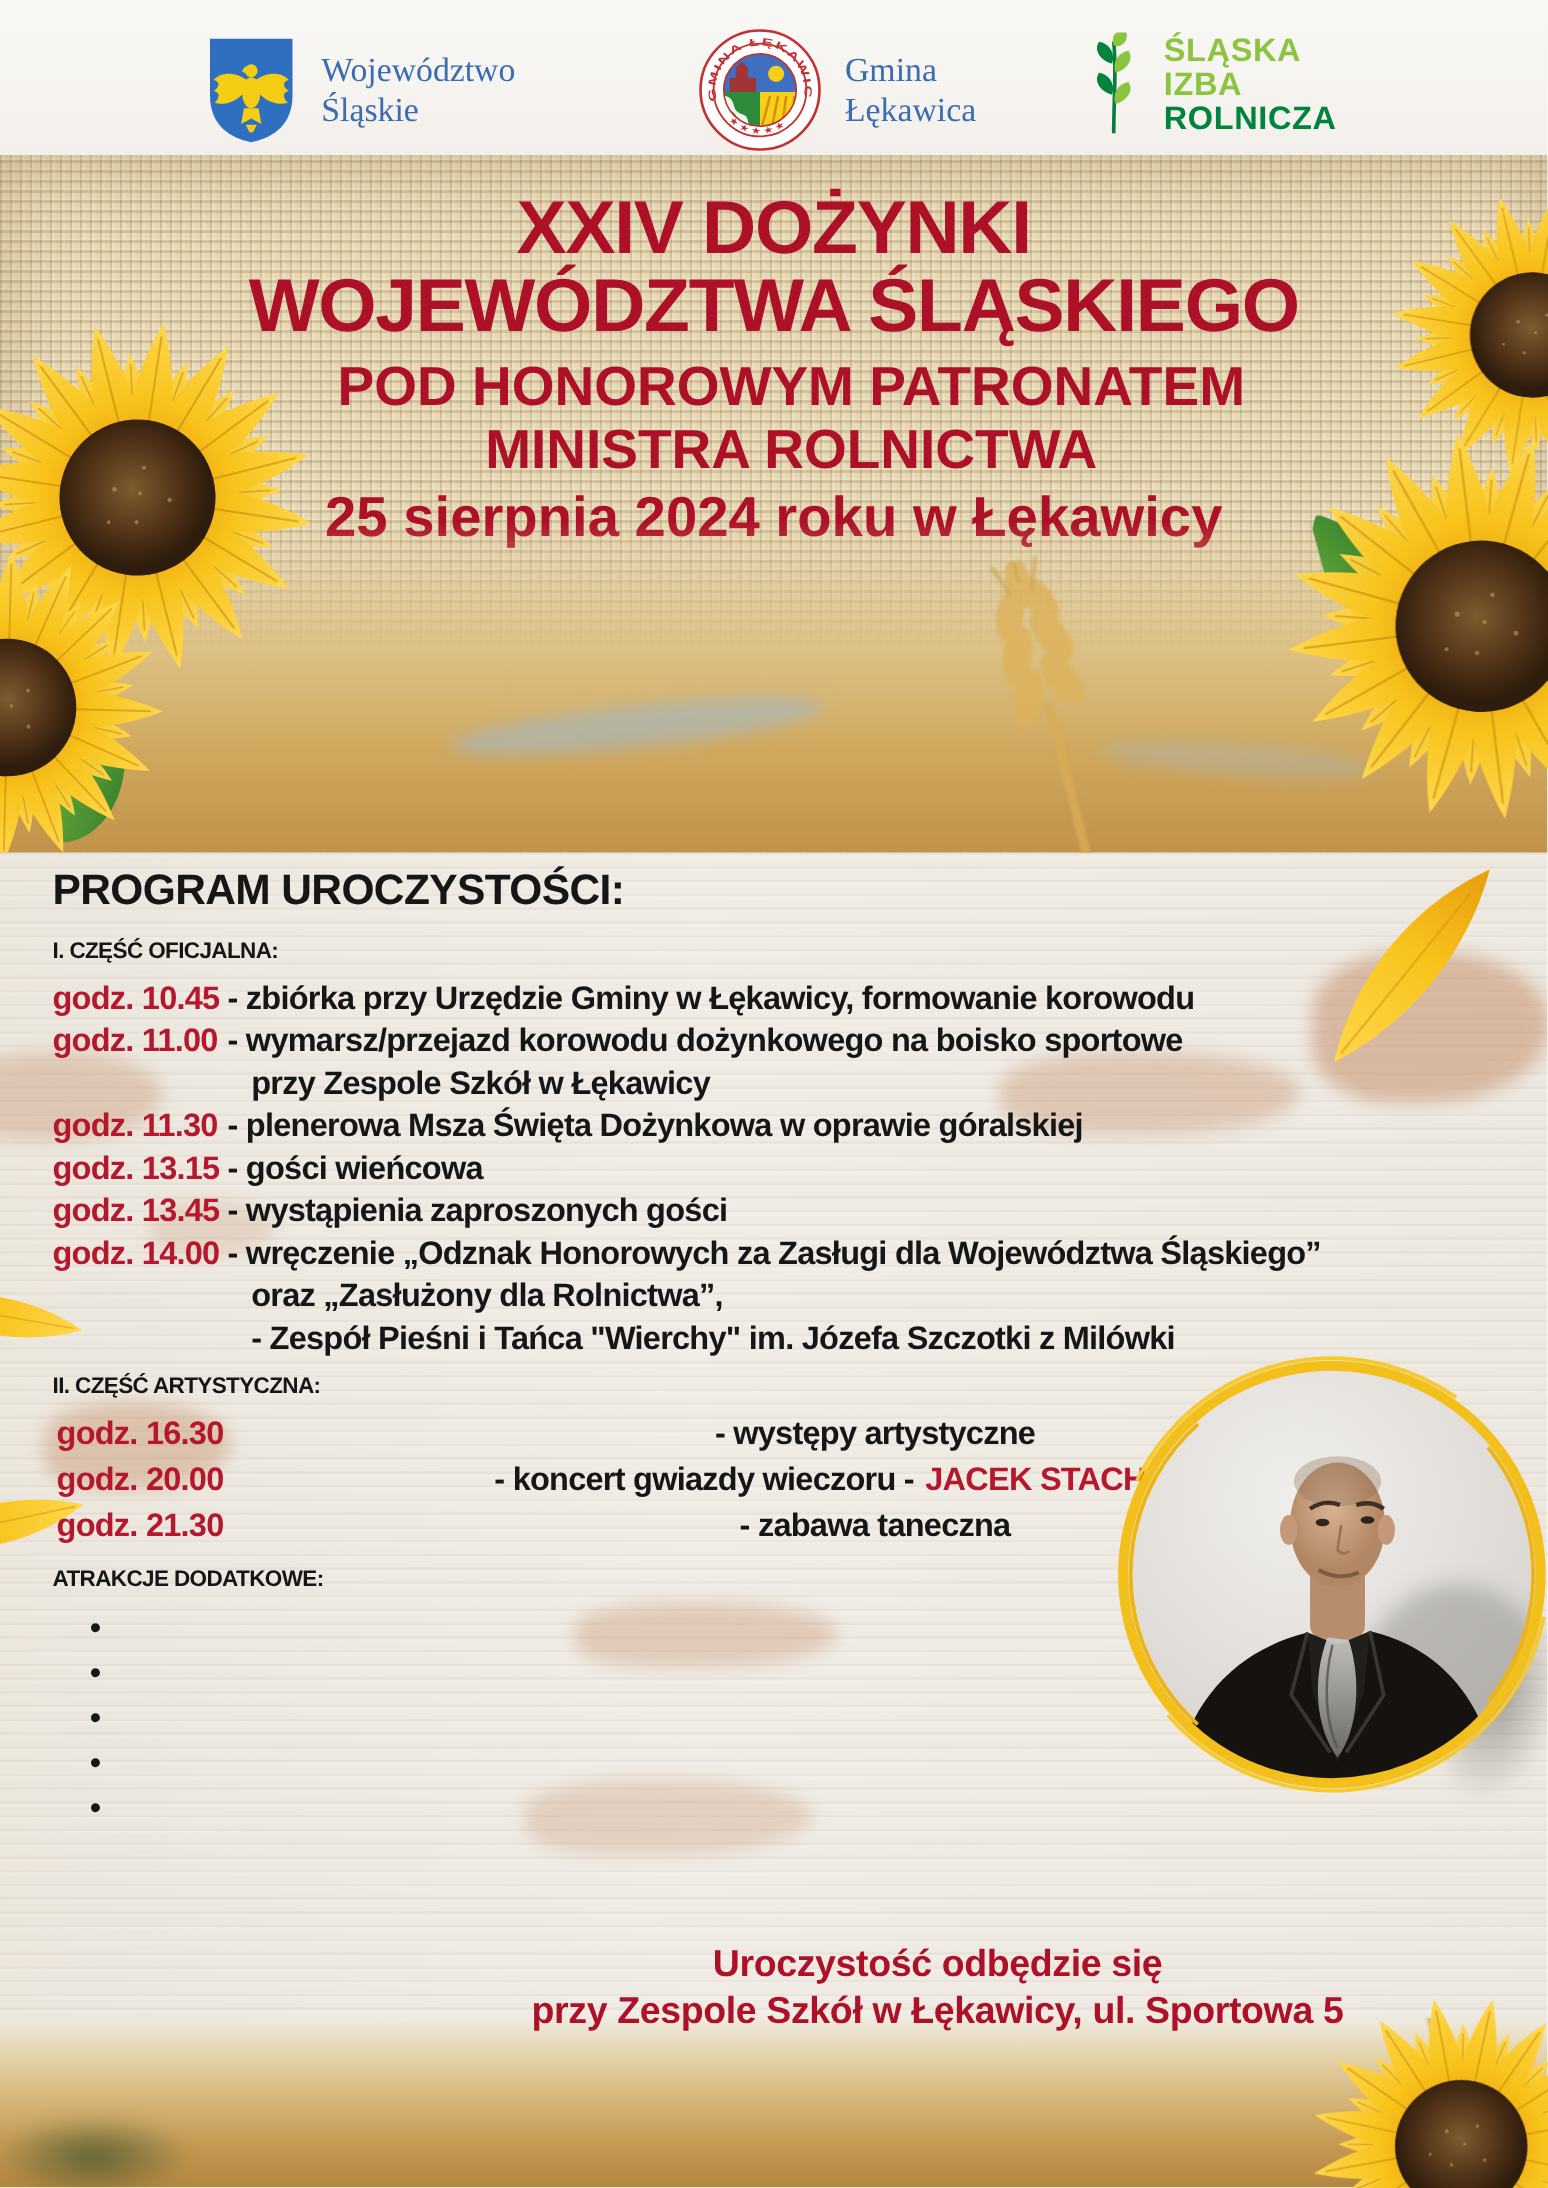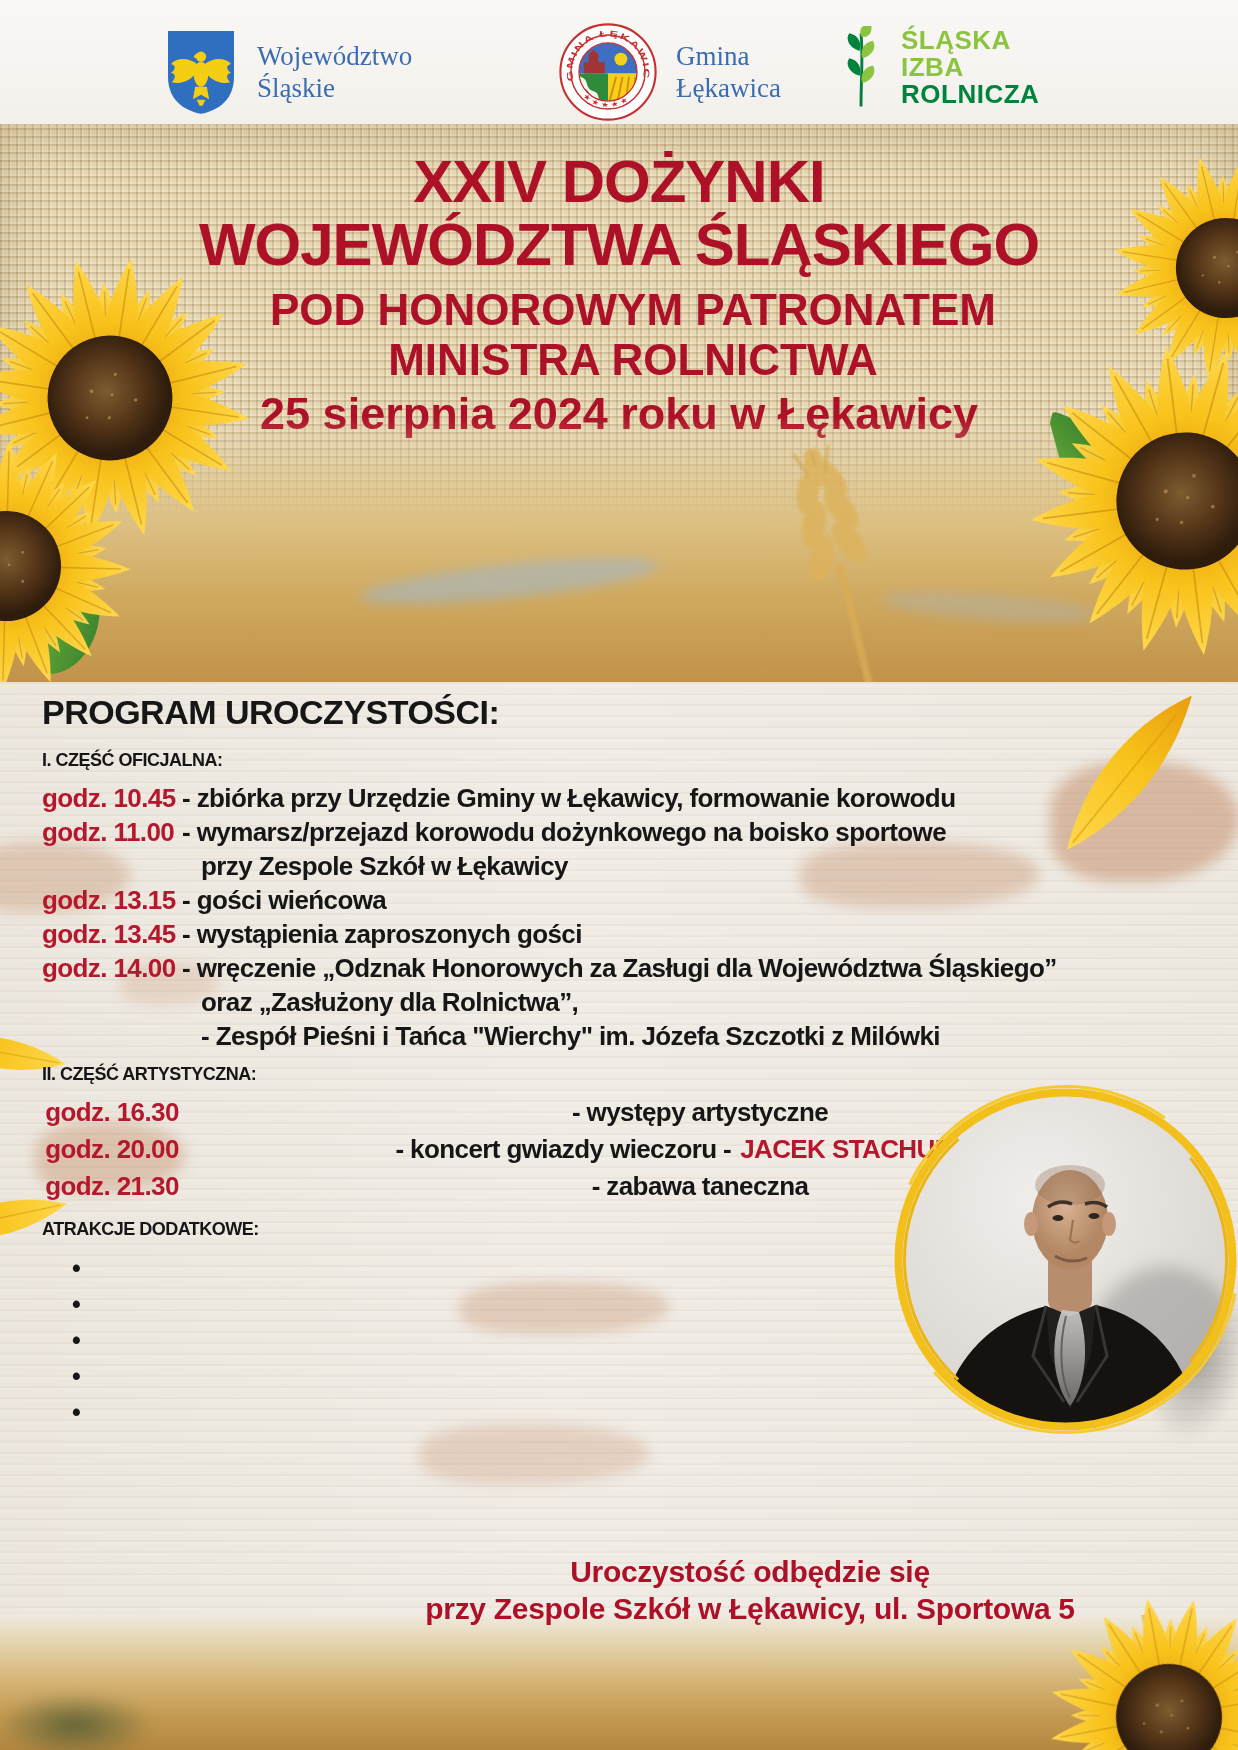--- a/index.html
+++ b/index.html
@@ -6,21 +6,21 @@
   .poster{position:relative;width:1238px;height:1750px;overflow:hidden;
     font-family:"Liberation Sans",sans-serif;background:#f1eee7;}
 
   
   .topbar{position:absolute;left:0;top:0;width:1238px;height:124px;
     background:linear-gradient(180deg,#faf8f5,#f3f0ec);
     display:flex;align-items:center;z-index:20;}
   .logo{display:flex;align-items:center;gap:18px;}
   .logo-w{position:absolute;left:163px;top:28px;}
   .logo-g{position:absolute;left:558px;top:22px;}
-  .logo-i{position:absolute;left:839px;top:26px;}
+  .logo-i{position:absolute;left:869px;top:26px;}
   .serif-blue{font-family:"Liberation Serif",serif;color:#3a6cb0;font-size:27px;line-height:32px;}
   .izba-text{font-weight:700;font-size:26px;line-height:27px;letter-spacing:.5px;}
   .izba-text .g1{color:#8bc53f;}
   .izba-text .g2{color:#00843d;}
 
   
   .hero{position:absolute;left:0;top:124px;width:1238px;height:558px;
     background-color:#e7d8b6;
     background-image:
       repeating-linear-gradient(0deg, rgba(146,119,72,.25) 0 2px, rgba(255,250,232,.18) 2px 4px, rgba(226,207,166,.05) 4px 8px),
@@ -362,20 +362,26 @@
             </span>
           </div>
           <div class="row">
             <span class="time">godz. 11.00</span>
             <span class="lines">
               <div class="ln">- wymarsz/przejazd korowodu dożynkowego na boisko sportowe</div>
               <div class="ln cont">przy Zespole Szkół w Łękawicy</div>
             </span>
           </div>
           <div class="row">
+            <span class="time">godz. 11.30</span>
+            <span class="lines">
+              <div class="ln">- plenerowa Msza Święta Dożynkowa w oprawie góralskiej</div>
+            </span>
+          </div>
+          <div class="row">
             <span class="time">godz. 13.15</span>
             <span class="lines">
               <div class="ln">- gości wieńcowa</div>
             </span>
           </div>
           <div class="row">
             <span class="time">godz. 13.45</span>
             <span class="lines">
               <div class="ln">- wystąpienia zaproszonych gości</div>
             </span>

